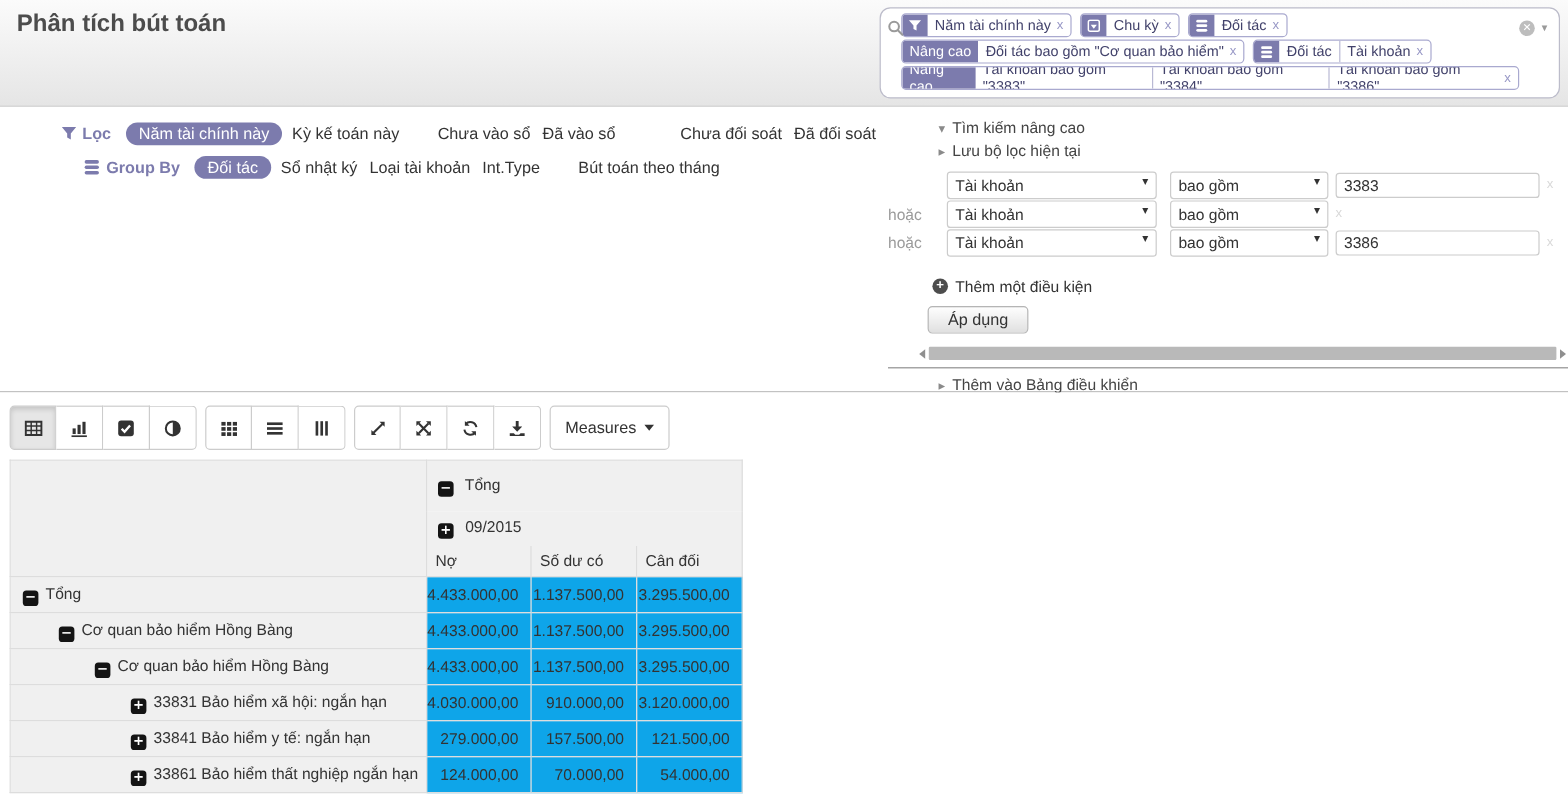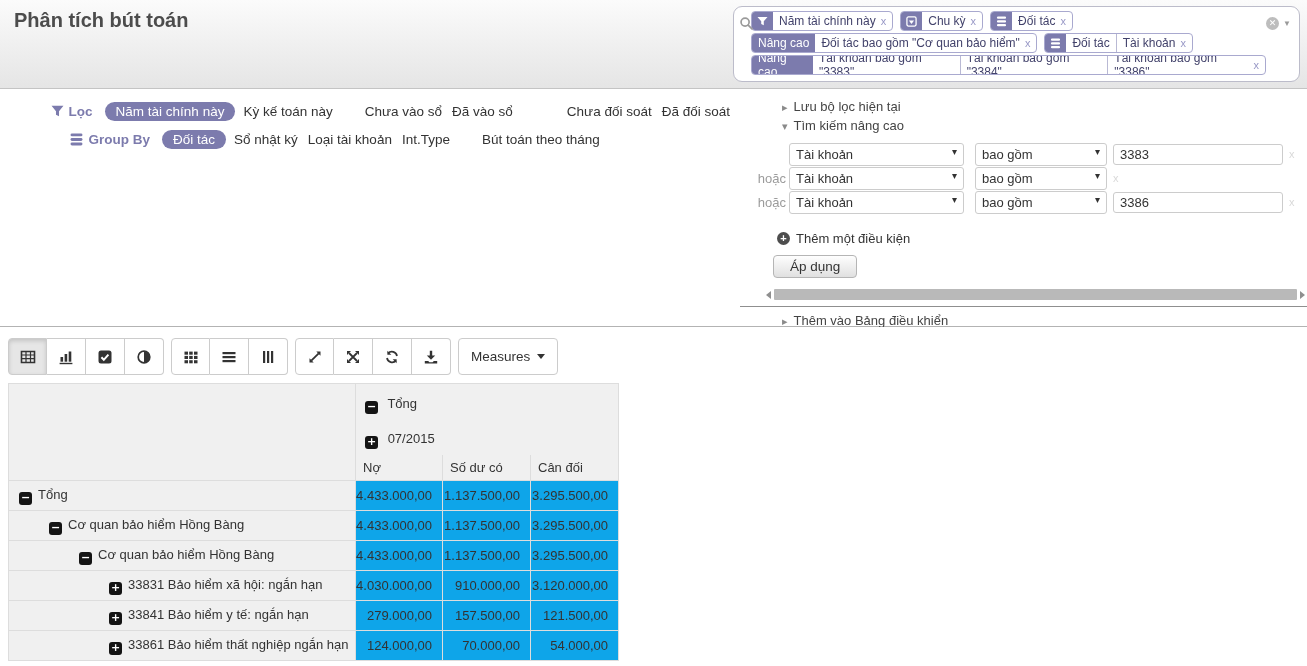--- a/index.html
+++ b/index.html
@@ -39,21 +39,21 @@
   .fitem { font-size:13.5px; color:#333; cursor:pointer; margin-right:10px; white-space:nowrap; }
   .pill { background:#7c7bad; color:#fff; border-radius:12px; padding:2px 11px; margin-right:8px; }
   .ml-lg { margin-left:22px; } .ml-xl { margin-left:44px; } .ml-sm { margin-left:0; }
 
   .fp-right { position:absolute; left:740px; top:6px; width:567px; }
   .adv-link { font-size:13px; color:#444; padding-left:42px; margin-top:4px; cursor:pointer; }
   .tri-r::before { content:"\25B8"; color:#8a8a8a; margin-right:6px; font-size:11px; }
   .tri-d::before { content:"\25BE"; color:#8a8a8a; margin-right:6px; font-size:11px; }
   .conds { margin-top:9px; }
   .cond-row { display:flex; align-items:center; height:24px; }
-  .or-label { width:49px; text-align:right; padding-right:3px; color:#9b9b9b; font-size:13px; }
+  .or-label { width:49px; padding-right:3px; color:#9b9b9b; font-size:13px; }
   .sel-wrap { position:relative; display:inline-block; }
   .sel-wrap::after { content:"\25BE"; position:absolute; right:7px; top:3px; font-size:10px; color:#333; pointer-events:none; }
   .sel-wrap select { appearance:none; -webkit-appearance:none; border:1px solid #ccc; border-radius:3px;
                      background:#fff; height:23px; font-size:13px; color:#333; padding:0 20px 0 6px;
                      font-family:inherit; width:100%; }
   .w-field { width:175px; } .w-op { width:132px; margin-left:11px; }
   .cond-input { width:170px; height:21px; border:1px solid #ccc; border-radius:3px; font-size:13px;
                 color:#333; padding:0 6px; margin-left:6px; font-family:inherit; }
   .cond-x { color:#d9d9d9; font-size:11px; margin-left:6px; cursor:pointer; }
   .add-cond { display:flex; align-items:center; margin-top:17px; padding-left:37px; font-size:13px; color:#333; cursor:pointer; }
@@ -236,22 +236,22 @@
         </span>
         <span class="fitem pill">Đối tác</span>
         <span class="fitem">Sổ nhật ký</span>
         <span class="fitem">Loại tài khoản</span>
         <span class="fitem ml-sm">Int.Type</span>
         <span class="fitem ml-lg">Bút toán theo tháng</span>
       </div>
     </div>
 
     <div class="fp-right">
+      <div class="adv-link tri-d"><span>Tìm kiếm nâng cao</span></div>
       <div class="adv-link tri-r"><span>Lưu bộ lọc hiện tại</span></div>
-      <div class="adv-link tri-d"><span>Tìm kiếm nâng cao</span></div>
 
       <div class="conds">
         <div class="cond-row">
           <span class="or-label"></span>
           <span class="sel-wrap w-field">
             <select><option>Tài khoản</option></select>
           </span>
           <span class="sel-wrap w-op">
             <select><option>bao gồm</option></select>
           </span>
@@ -422,21 +422,21 @@
         <tr>
           <th rowspan="3"></th>
           <th class="colhead" colspan="3">
             <span class="exp minus"></span>
             <span>Tổng</span>
           </th>
         </tr>
         <tr>
           <th class="colhead sub" colspan="3">
             <span class="exp plus"></span>
-            <span>07/2015</span>
+            <span>09/2015</span>
           </th>
         </tr>
         <tr>
           <th class="mhead">Nợ</th>
           <th class="mhead">Số dư có</th>
           <th class="mhead">Cân đối</th>
         </tr>
       </thead>
       <tbody>
         <tr>

